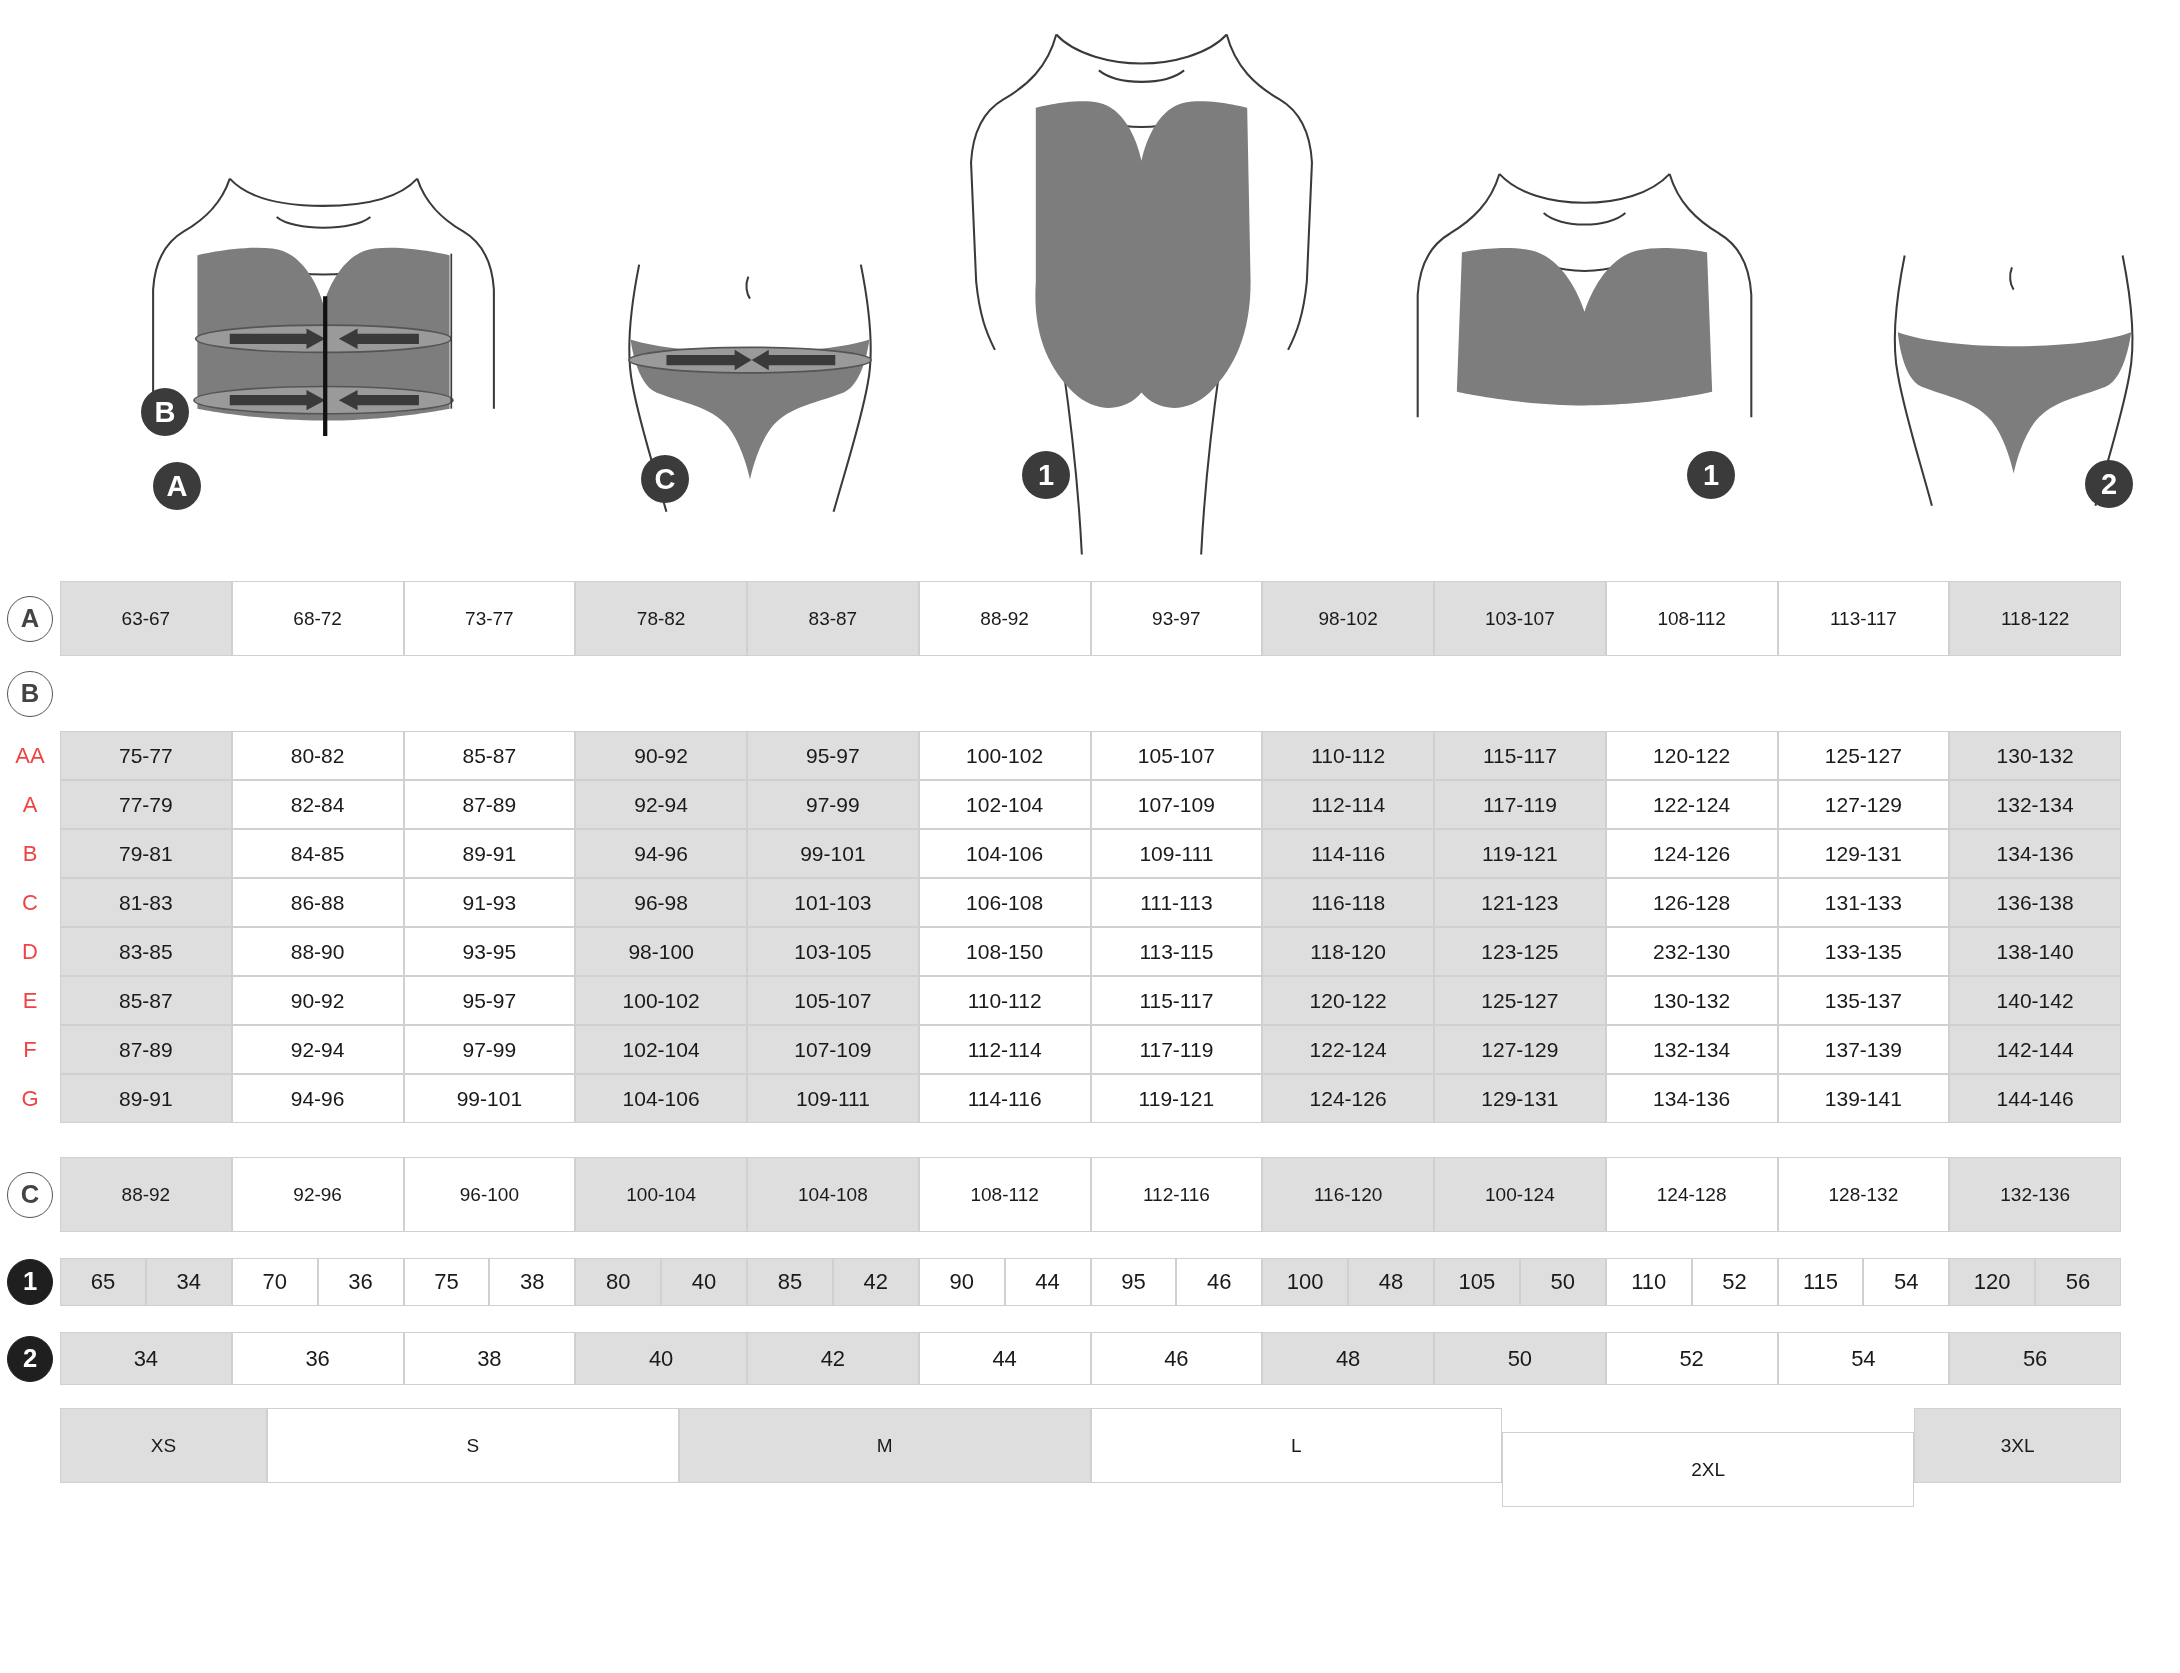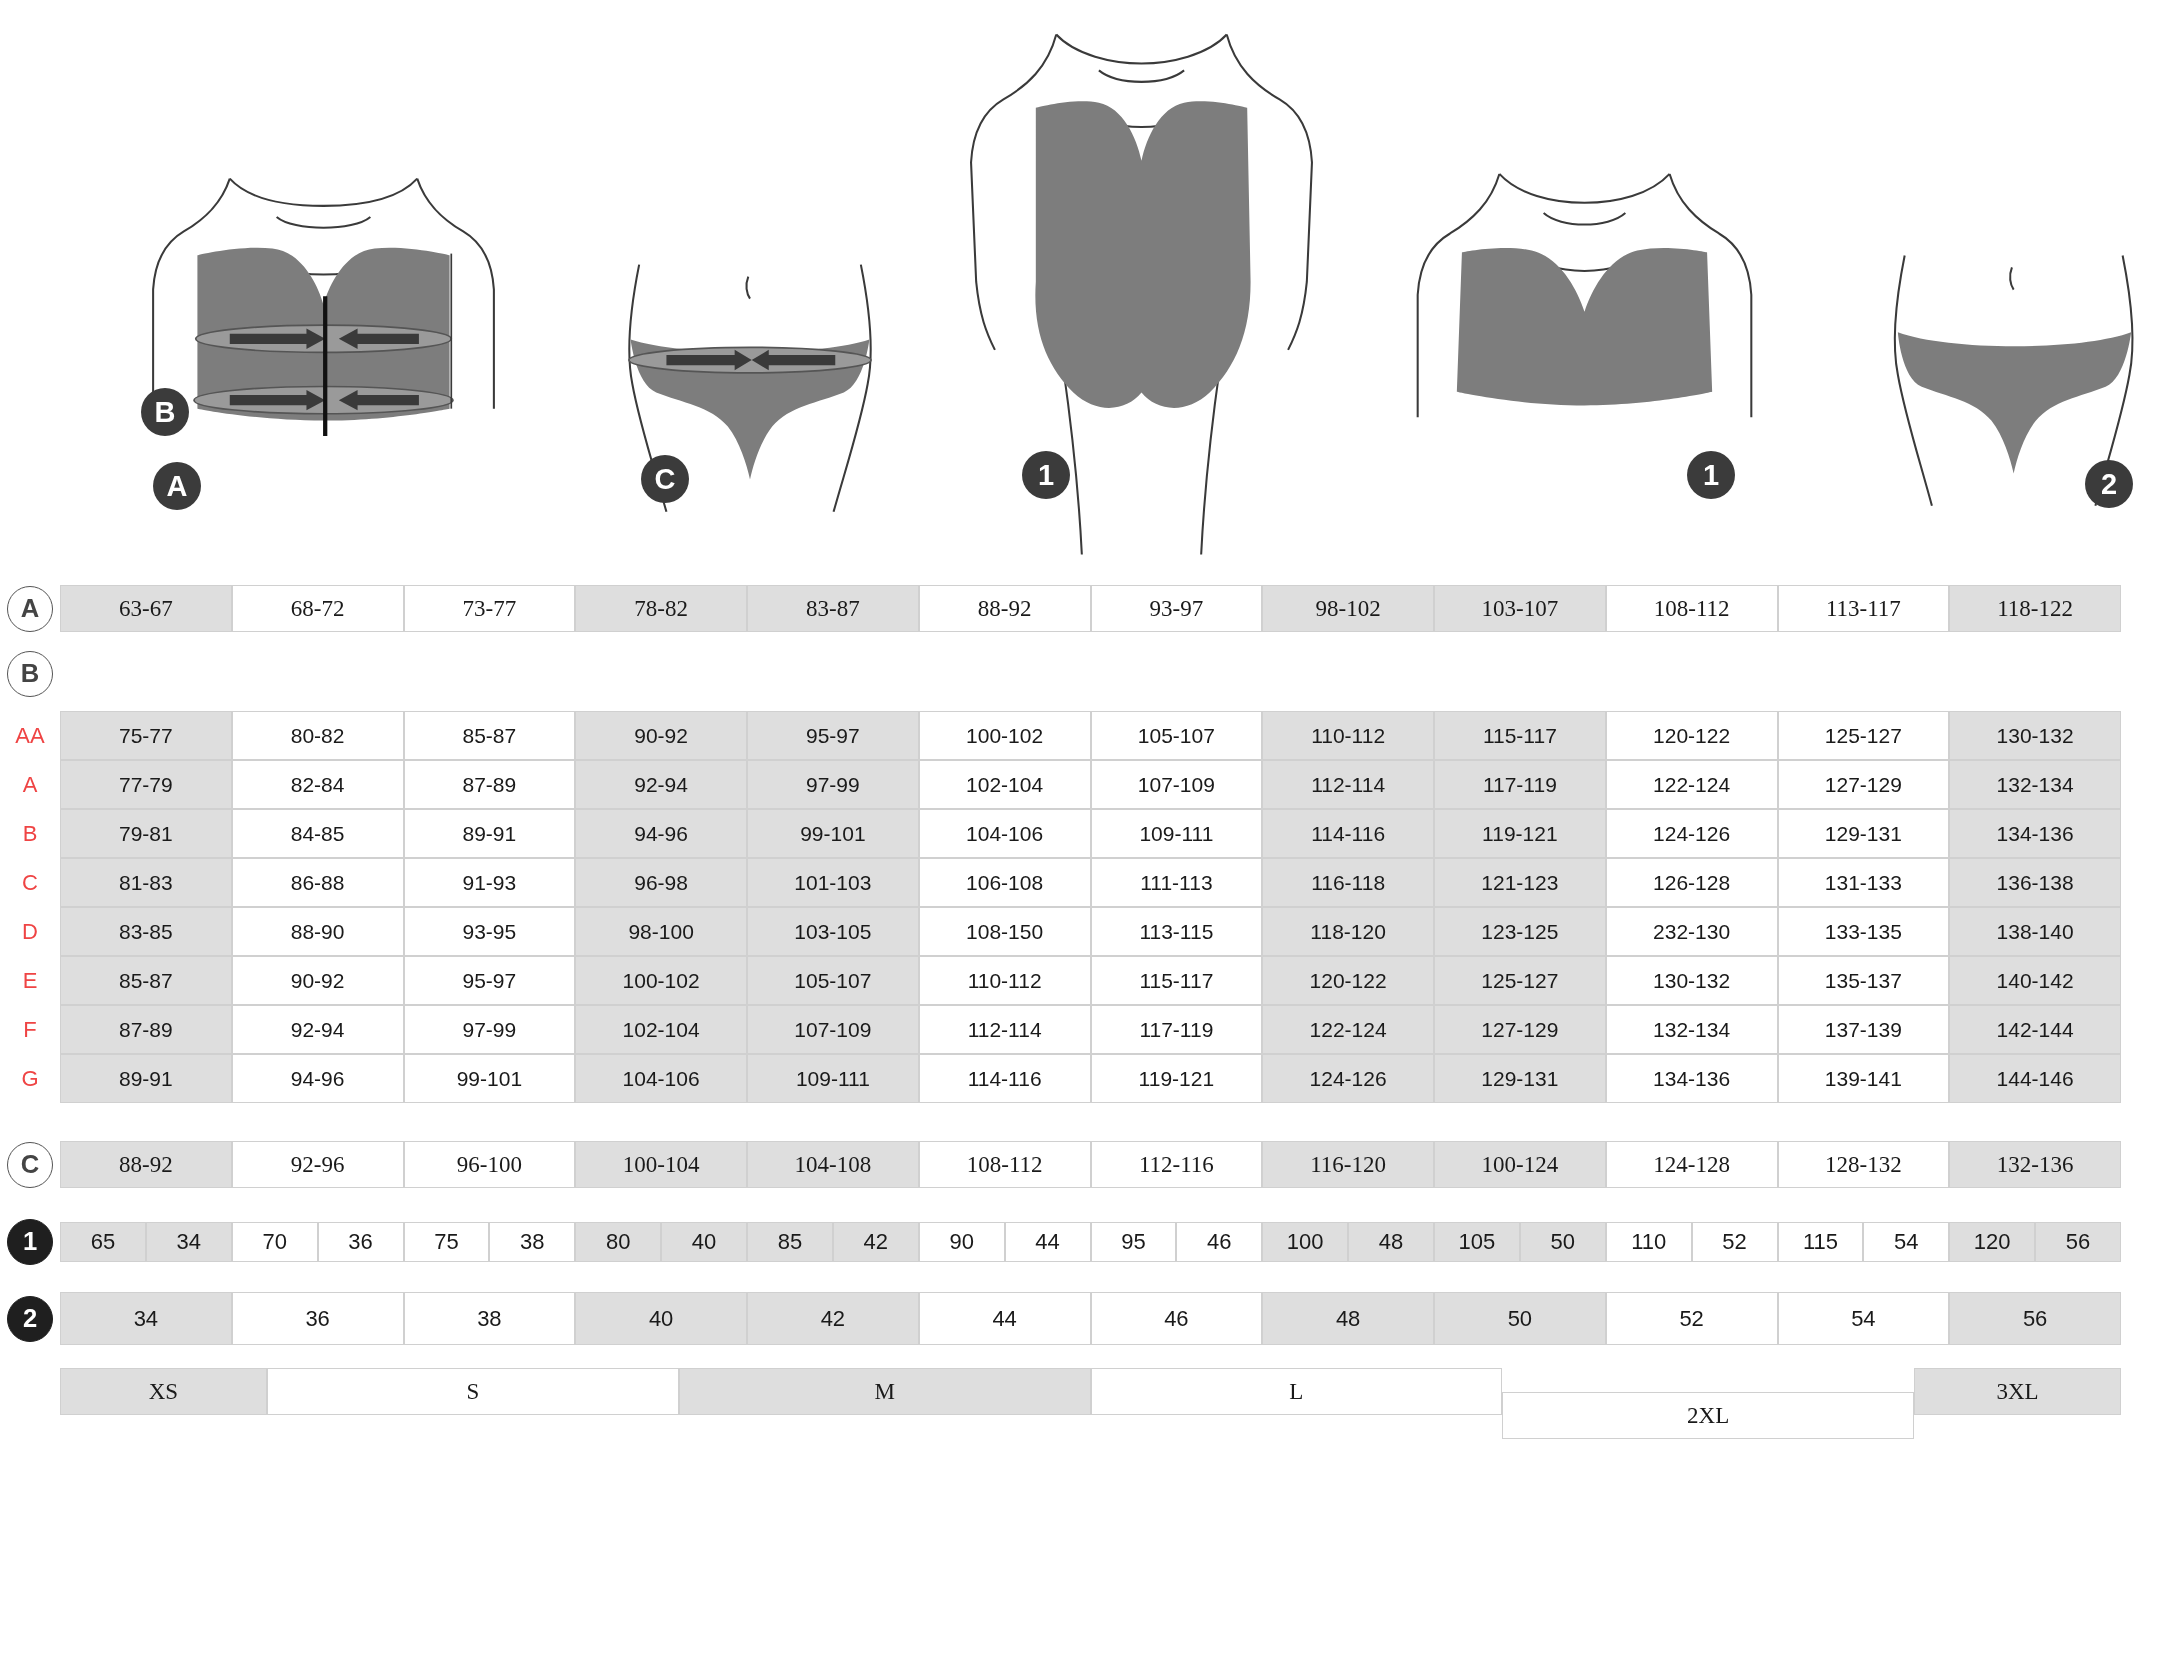--- a/index.html
+++ b/index.html
@@ -29,24 +29,24 @@
     font-size:22px;color:#1a1a1a;background:#fff;box-sizing:border-box;
   }
   .cell.shade{background:#dedede;}
   .smallhead{
     width:60px;min-width:60px;display:flex;align-items:center;justify-content:center;
     font-size:22px;color:#ef4444;height:49px;
   }
   .cell.small{height:49px;font-size:21px;}
   .pairgrid{display:flex;flex:1;}
   .pair{flex:1;display:flex;}
-  .pair .cell{flex:1;height:40px;}
+  .pair .cell{flex:1;height:48px;}
   .spacer{height:22px;}
   .spacer-lg{height:34px;}
-  .bigcell{height:47px;font-size:23px;font-family:Liberation Serif, serif;}
+  .bigcell{height:75px;font-size:19px;}
   .tag-b{height:75px;}
   .leftpad{width:60px;min-width:60px;}
 </style>
 </head>
 <body>
 
 <div class="page">
 
   <div class="figures">
 

